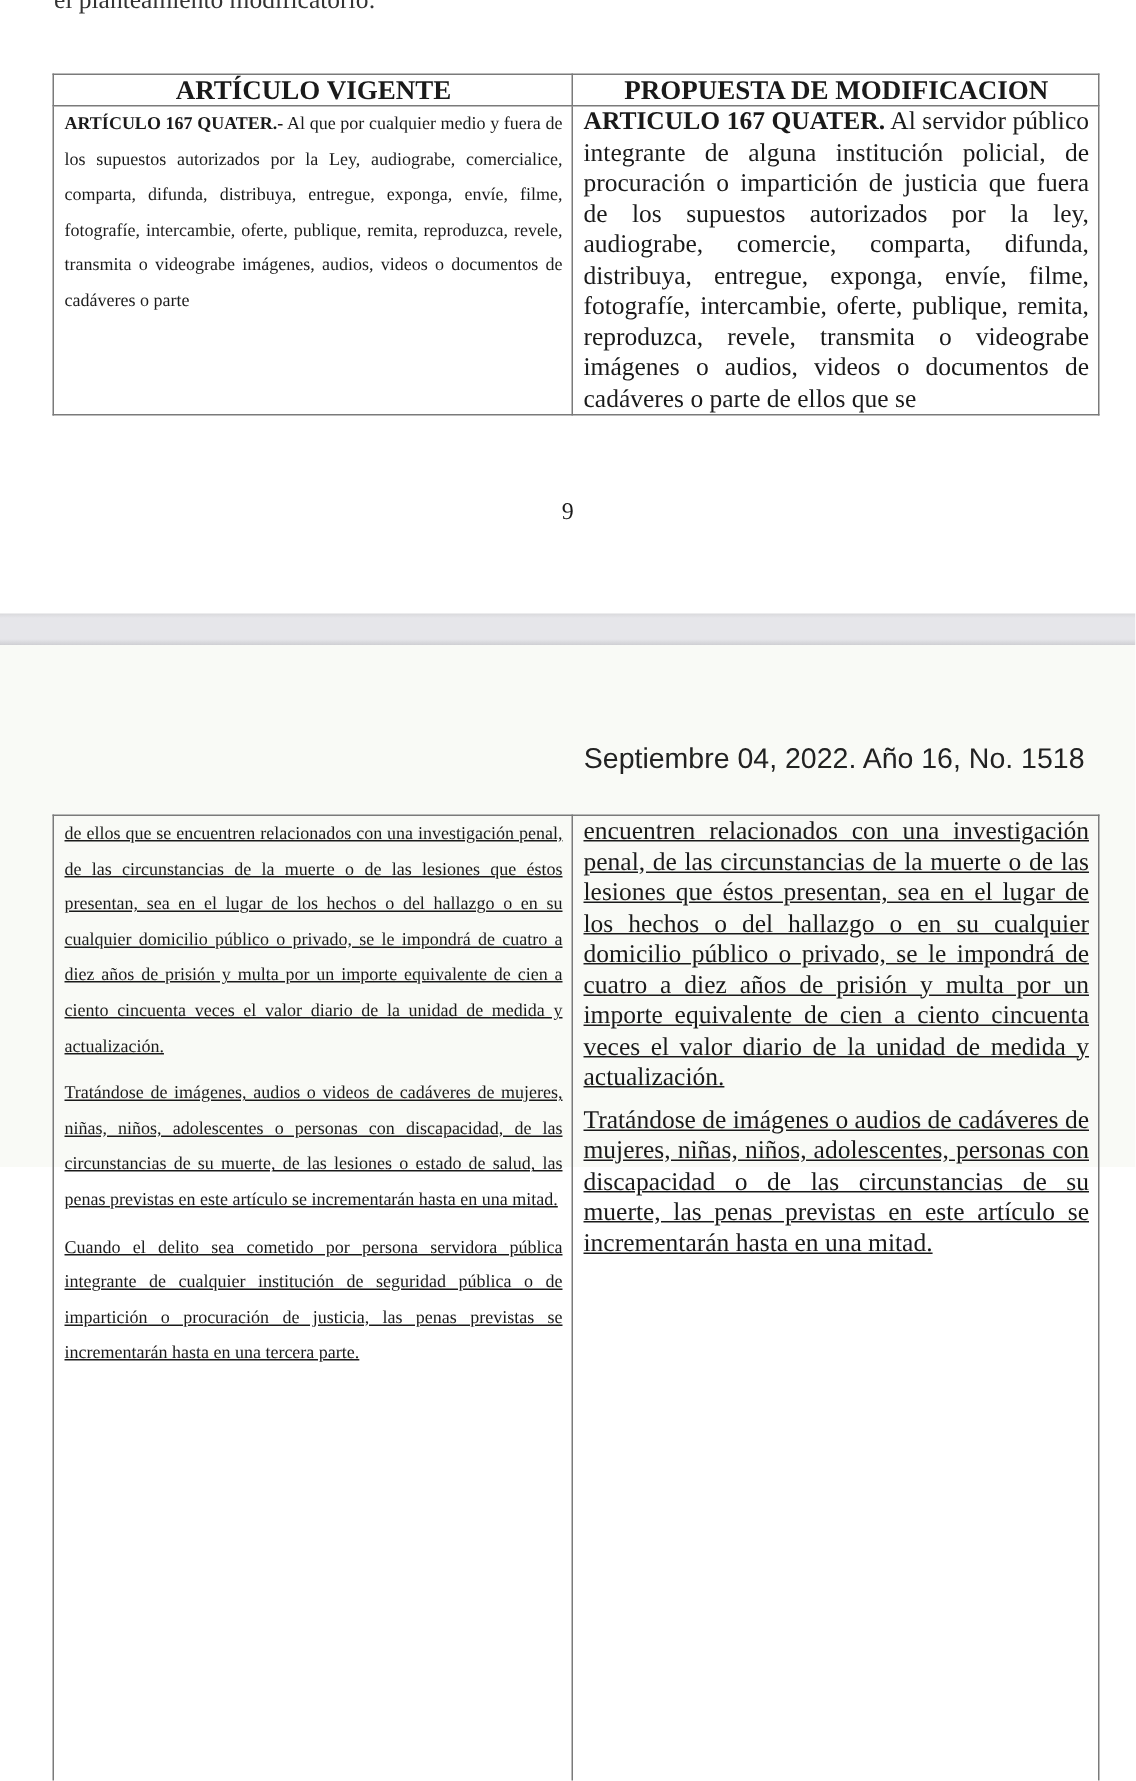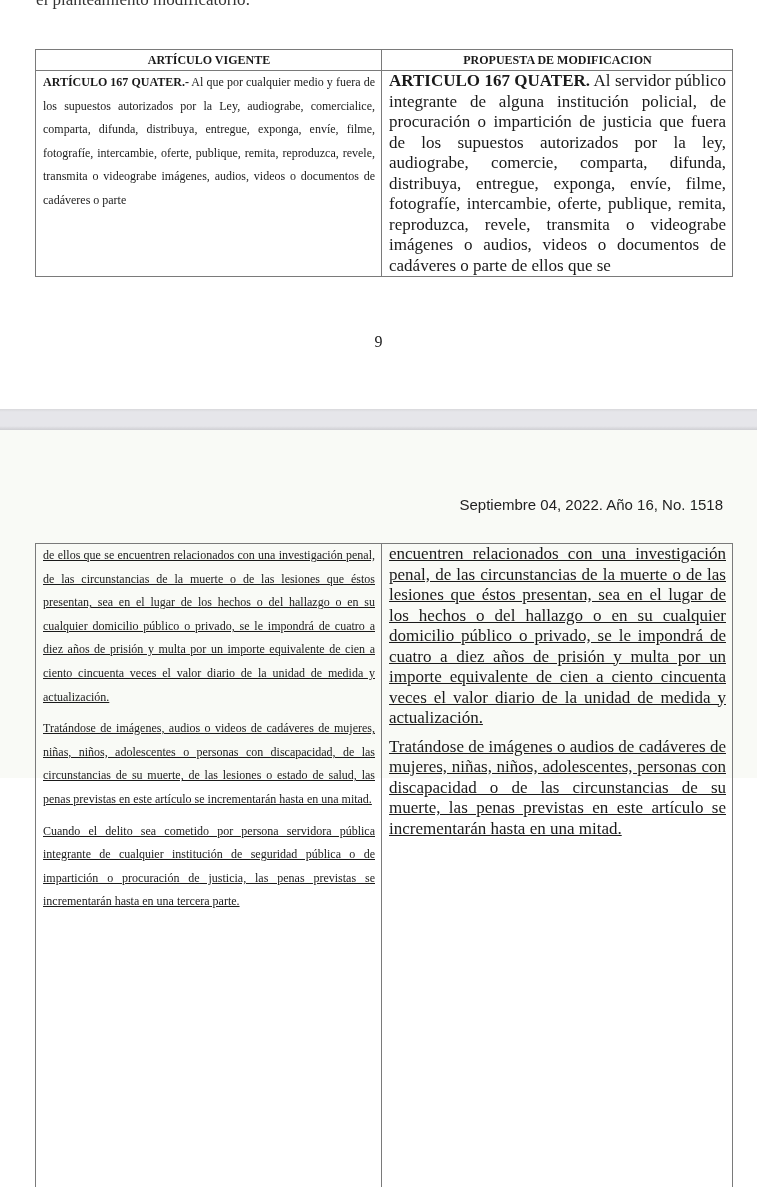--- a/index.html
+++ b/index.html
@@ -21,37 +21,37 @@
   .page2 { position: absolute; left: 0; top: 430px; width: 757px; height: 757px; background: #ffffff; }
   .page2-tint { position: absolute; left: 0; top: 0; width: 757px; height: 348px; background: #f9faf6; }
   table.cmp {
     position: absolute; border-collapse: collapse; table-layout: fixed;
     font-size: 16.4px; line-height: 20.6px;
   }
   table.cmp td, table.cmp th {
     border: 1.5px solid #7a7a7a; vertical-align: top; padding: 0 6px 0 7px;
     text-align: justify; text-align-last: auto;
   }
-  table.cmp th { font-weight: bold; text-align: center; font-size: 12px; line-height: 19px; padding-top: 1px; }
+  table.cmp th { font-weight: bold; text-align: center; font-size: 18px; line-height: 19px; padding-top: 1px; }
   .t1 { left: 35px; top: 49px; width: 697px; }
   .t1 .c1 { width: 346px; }
   .t1 .c2 { width: 351px; }
   .t2 { left: 35px; top: 543px; width: 697px; }
   .col-left { line-height: 23.6px; font-size: 12px; }
   .col-right { line-height: 20.5px; font-size: 17px; }
   .para { margin: 0; text-decoration: underline; }
   .para + .para { margin-top: 8px; }
   .t2 .right .para + .para { }
   .bold { font-weight: bold; }
   .pagenum {
     position: absolute; left: 0; width: 757px; top: 333px; text-align: center; font-size: 16px;
   }
   .header2 {
     position: absolute; right: 34px; top: 66px; font-family: "Liberation Sans", sans-serif;
-    font-size: 15px; color: #222;
+    font-size: 19px; color: #222;
   }
   .last-line-justify { text-align-last: justify; }
 </style>
 </head>
 <body>
 
 <div class="page1">
   <div class="cutoff">el planteamiento modificatorio:</div>
 
   <table class="cmp t1">

